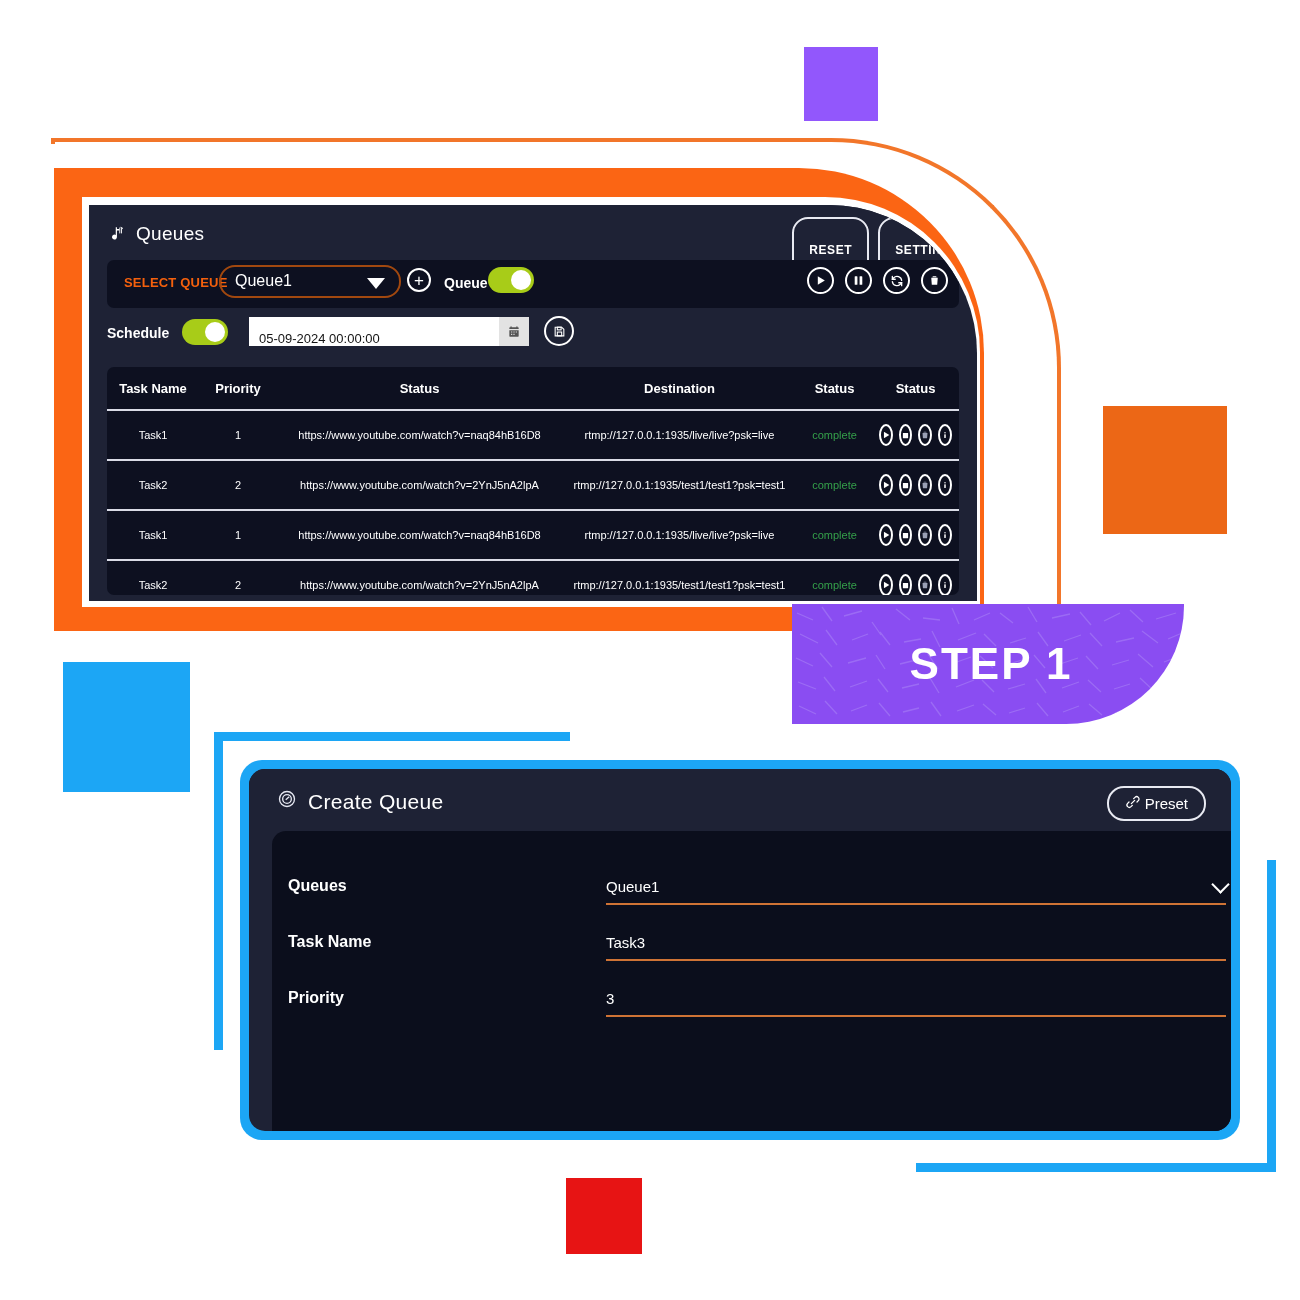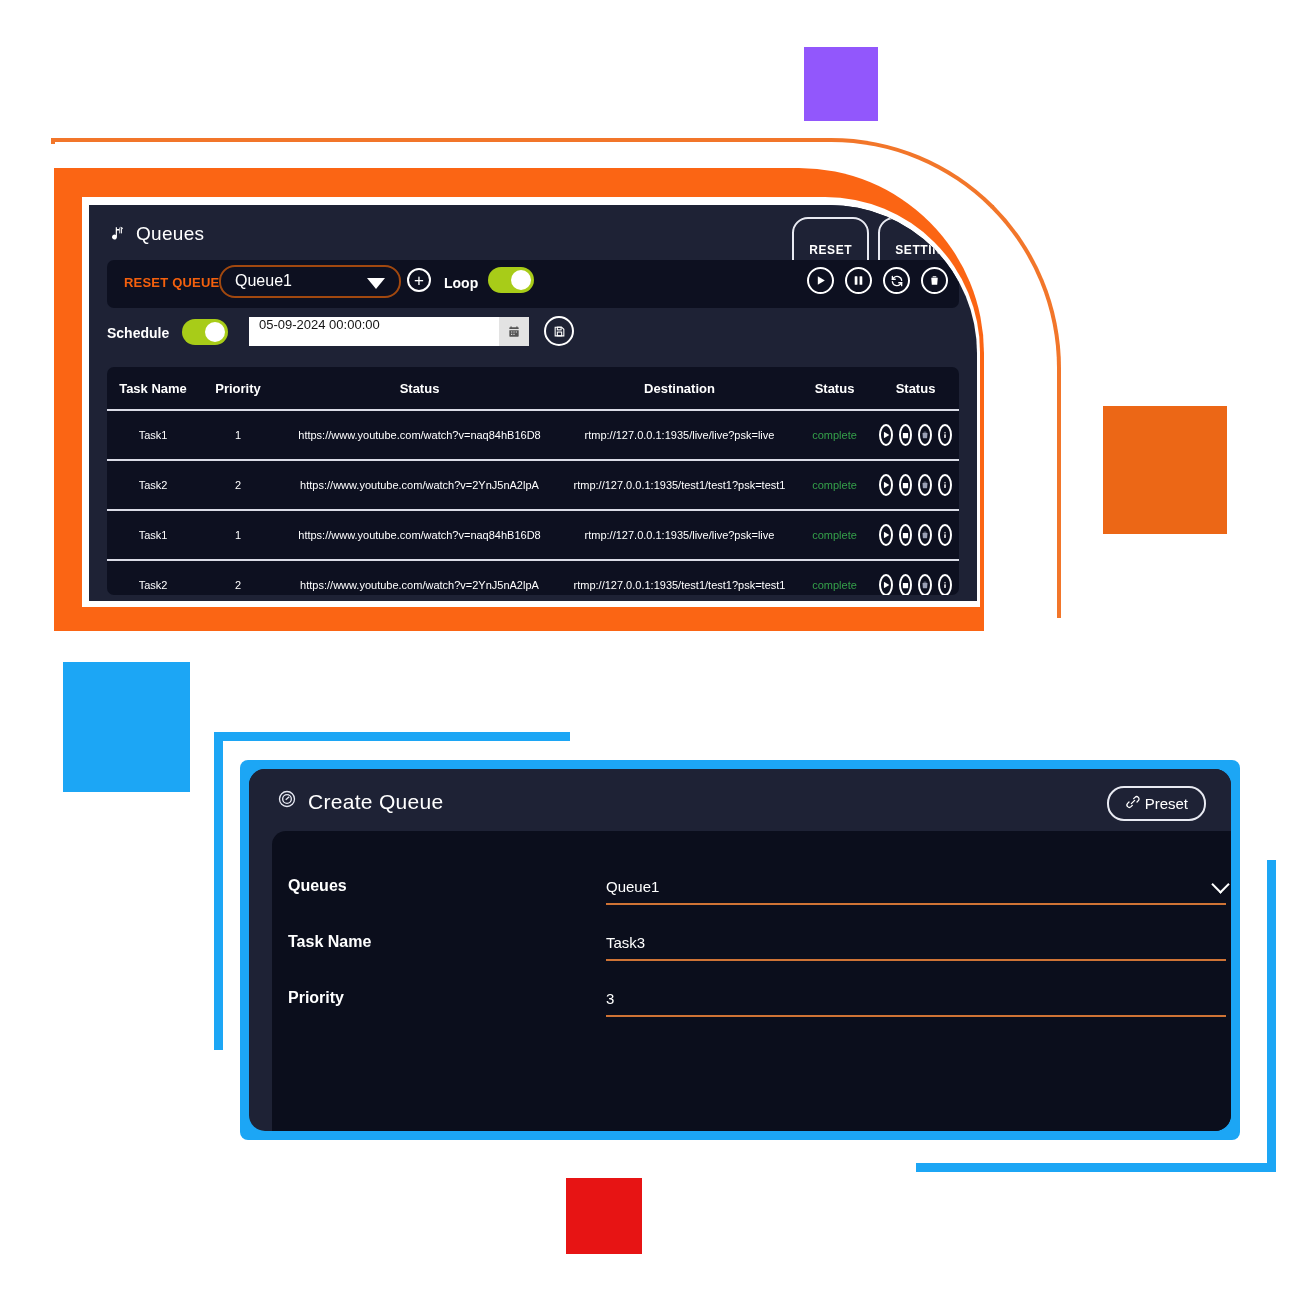--- a/index.html
+++ b/index.html
@@ -95,21 +95,21 @@
   #loop-toggle .knob{width:20px;height:20px;right:3px;}
   .tb-actions{position:absolute;right:11px;top:7px;display:flex;gap:11px;}
   .tb-actions .circ{width:27px;height:27px;}
 
   
   .sched-label{position:absolute;left:18px;top:120px;color:#ffffff;font-size:14px;font-weight:bold;}
   #sched-toggle{position:absolute;left:93px;top:114px;width:46px;height:26px;}
   #sched-toggle .knob{width:20px;height:20px;right:3px;}
   #date-field{
     position:absolute;left:160px;top:112px;width:280px;height:29px;background:#ffffff;
-    display:flex;align-items:flex-start;
+    display:flex;align-items:flex-end;
   }
   #date-field .dtext{margin-left:10px;color:#141414;font-size:13px;}
   #cal-btn{
     position:absolute;right:0;top:0;width:30px;height:29px;background:#e3e3e3;
     display:flex;align-items:center;justify-content:center;
   }
   #save-btn{position:absolute;left:455px;top:111px;width:30px;height:30px;font-size:13px;}
 
   
   #table-wrap{
@@ -149,21 +149,21 @@
     border-left:9px solid #1ca6f5;border-top:9px solid #1ca6f5;box-sizing:border-box;
   }
   #blue-br{
     position:absolute;left:916px;top:860px;width:360px;height:312px;
     border-right:9px solid #1ca6f5;border-bottom:9px solid #1ca6f5;box-sizing:border-box;
   }
 
   
   #cq-outer{
     position:absolute;left:240px;top:760px;width:1000px;height:380px;
-    background:#1ca6f5;border-radius:8px;
+    background:#1ca6f5;border-radius:22px;
   }
   #cq-panel{
     position:absolute;left:9px;top:9px;width:982px;height:362px;
     background:#1e2235;border-radius:16px;overflow:hidden;
   }
   #cq-header{position:absolute;left:0;top:0;width:982px;height:62px;background:#1e2235;}
   .cq-title{
     position:absolute;left:28px;top:20px;display:flex;align-items:center;gap:11px;
     color:#ffffff;font-size:21px;letter-spacing:.3px;
   }
@@ -228,32 +228,32 @@
         <span>Queues</span>
       </div>
 
       <div class="hbtns">
         <div class="pill">RESET</div>
         <div class="pill">SETTINGS</div>
       </div>
     </div>
 
     <div id="toolbar">
-      <span class="sel-label">RESET QUEUE</span>
+      <span class="sel-label">SELECT QUEUE</span>
 
       <div class="sel-box">
         <span class="val">Queue1</span>
         <span class="caret"></span>
       </div>
 
       <div class="circ" id="add-btn">
         <span>+</span>
       </div>
 
-      <span class="loop-label">Loop</span>
+      <span class="loop-label">Queue</span>
       <div class="toggle" id="loop-toggle">
         <span class="knob"></span>
       </div>
 
       <div class="tb-actions">
         <div class="circ">
           <svg class="ic" viewBox="0 0 24 24" width="13" height="13" fill="#fff">
               <path d="M7 4l13 8-13 8z"></path>
             </svg>
         </div>
@@ -448,20 +448,32 @@
                     </svg>
                   </div>
                 </div>
               </td>
             </tr>
           </tbody>
       </table>
     </div>
   </div>
 
+  <div id="step-badge">
+    <svg class="tex" viewBox="0 0 392 120" preserveAspectRatio="none">
+      <g stroke="#b79bf7" stroke-width="1.3" fill="none" opacity=".85">
+        <path d="M5 9l16 7M30 3l10 14M52 12l18-5M80 18l9 13M104 5l14 11M131 14l17 2M160 4l7 16M182 16l16-7M208 9l13 10M236 3l9 15M260 14l18-4M288 8l11 13M312 17l16-8M338 6l13 12M364 15l20-6
+           M8 30l18 9M34 26l11 15M60 36l16-6M88 28l10 13M112 38l17-3M140 27l8 16M166 36l18-7M192 30l12 12M218 39l16-5M246 28l10 14M272 37l17-6M298 29l12 13M324 38l18-4M350 27l16 12M376 35l14-6
+           M4 54l17 8M28 49l12 14M56 59l18-5M84 51l9 14M108 60l16-4M136 50l10 15M162 59l17-6M188 52l13 12M214 61l16-5M242 51l11 13M268 60l18-6M294 52l12 13M320 61l17-5M346 50l15 13M372 58l16-6
+           M6 78l18 7M32 73l11 14M58 83l17-6M86 75l10 13M110 84l17-4M138 74l9 15M164 83l18-7M190 76l12 12M216 85l17-5M244 75l10 14M270 84l17-6M296 76l13 12M322 85l16-5M348 74l14 13M374 82l15-7
+           M7 102l17 8M33 97l12 13M59 107l16-6M87 99l11 13M111 108l16-4M139 98l10 14M165 107l17-6M191 100l13 11M217 109l16-5M245 99l11 13M271 108l16-6M297 100l13 11M323 109l15-5M349 98l14 12M375 106l14-6"></path>
+      </g>
+    </svg>
+    <div class="lbl">STEP 1</div>
+  </div>
 
   <div id="blue-tl"></div>
   <div id="blue-br"></div>
 
   <div id="cq-outer">
     <div id="cq-panel">
 
       <div id="cq-header">
         <div class="cq-title">
           <span>

